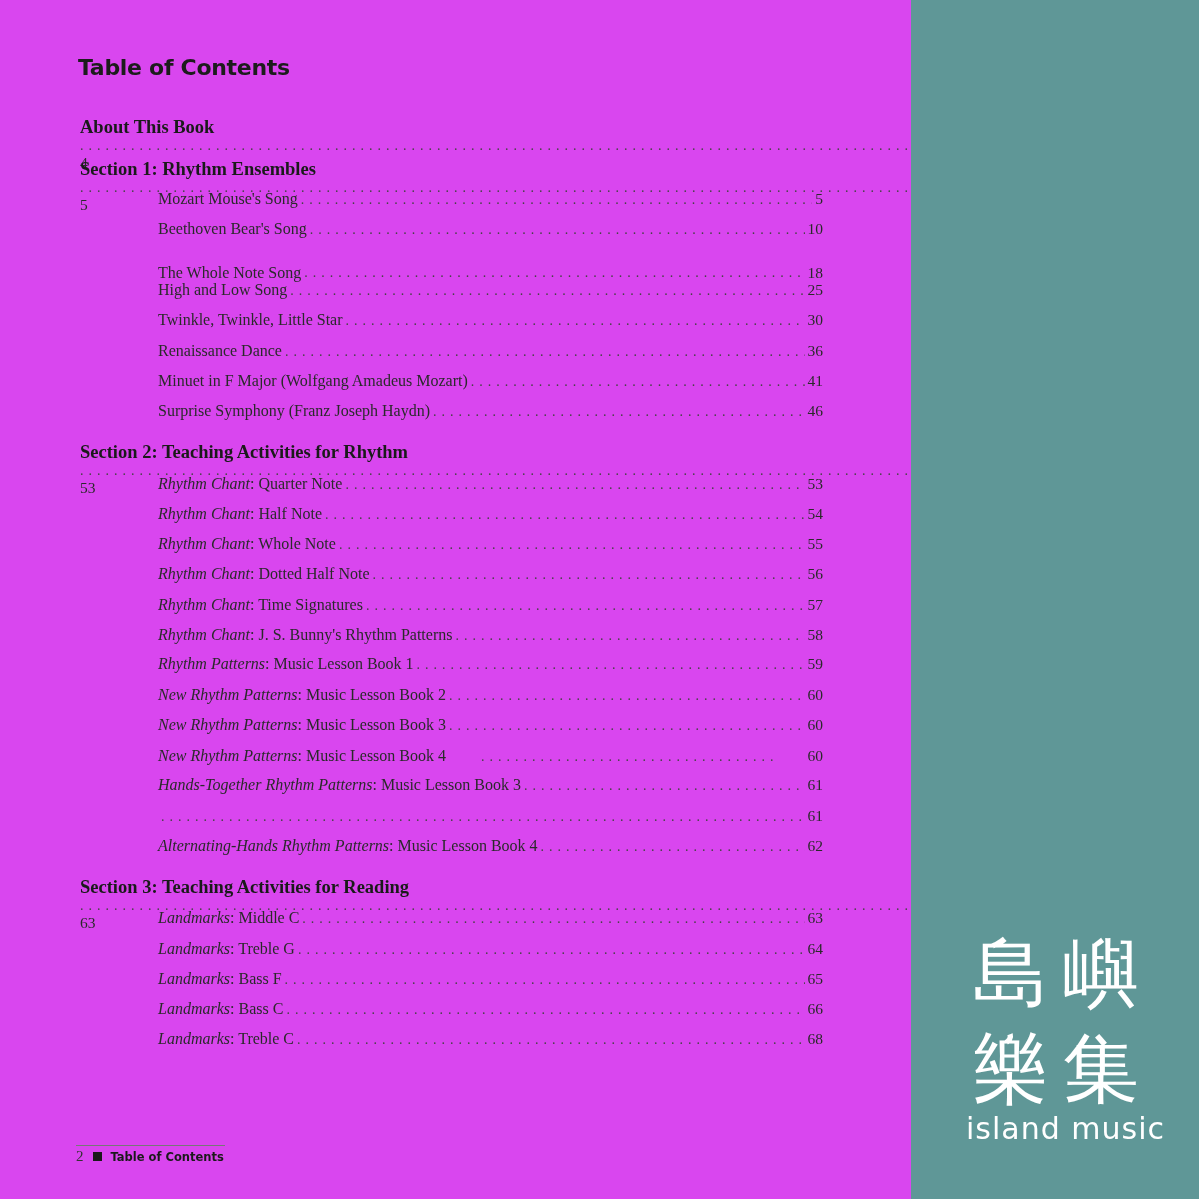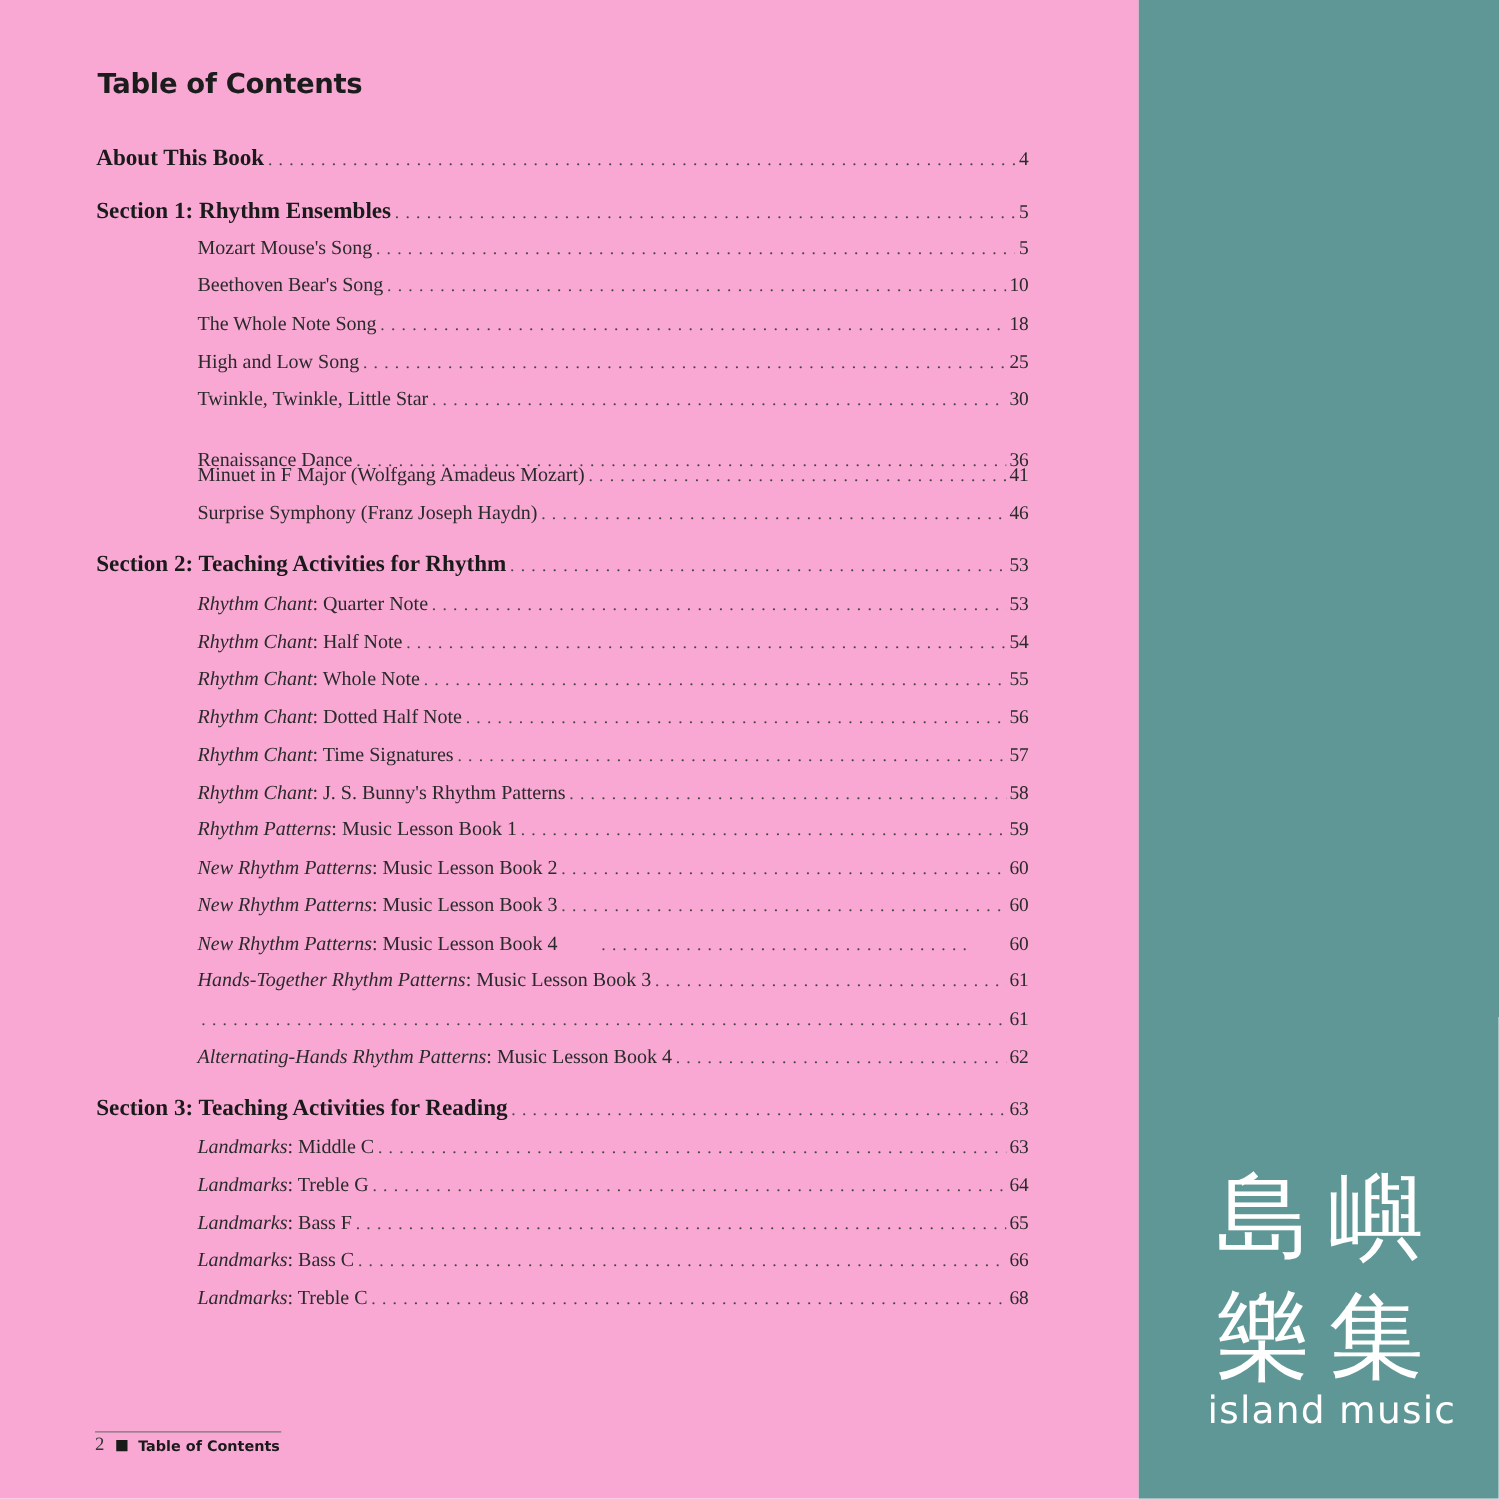--- a/index.html
+++ b/index.html
@@ -1,35 +1,35 @@
 <!DOCTYPE html>
 <html><head>
   <meta charset="utf-8">
   <style>
     * { box-sizing: border-box; margin: 0; padding: 0; }
     html, body { width: 1199px; height: 1199px; background: #ffffff; overflow: hidden; }
     body { position: relative; font-family: "DejaVu Serif", "Liberation Serif", serif; color: #222; }
 
-    .page { position: absolute; left: 0; top: 0; width: 911px; height: 1199px; background: #f9a8d4; }
+    .page { position: absolute; left: 0; top: 0; width: 911px; height: 1199px; background: #d946ef; }
 
     .toc-title {
       position: absolute; left: 78px; top: 55px;
       font-family: "DejaVu Sans", "Liberation Sans", sans-serif;
       font-weight: bold; font-size: 22px; letter-spacing: -0.3px; color: #1c1c1c;
     }
 
     .toc { position: absolute; left: 77px; top: 0; width: 746px; }
 
     .row {
       position: absolute; left: 0; width: 746px;
       display: flex; align-items: baseline; white-space: nowrap;
       font-family: "Liberation Serif", "DejaVu Serif", serif;
       font-size: 16px; color: #2a2a2a;
     }
-    .row.section { font-weight: bold; font-size: 18.5px; color: #1a1a1a; }
+    .row.section { font-weight: bold; font-size: 18.5px; color: #1a1a1a; flex-direction: column; }
     .row.sub { left: 81px; width: 665px; }
     .row .label { flex: 0 0 auto; }
     .row .label i { font-style: italic; }
     .row .leader {
       flex: 1 1 auto; overflow: hidden; margin: 0 3px;
       font-weight: normal; font-size: 14px; letter-spacing: 3.6px; color: #444;
     }
     .row .leader::before {
       content: ". . . . . . . . . . . . . . . . . . . . . . . . . . . . . . . . . . . . . . . . . . . . . . . . . . . . . . . . . . . . . . . . . . . . . . . . . . . . . . . . . . . . . . . . . . . . . . . . . . . . . . . . . . . . . . . . . . . . .";
       letter-spacing: 0;
@@ -81,36 +81,36 @@
       <div class="row sub" style="top: 190px;">
         <span class="label">Mozart Mouse's Song</span>
         <span class="leader"></span>
         <span class="page-num">5</span>
       </div>
       <div class="row sub" style="top: 220px;">
         <span class="label">Beethoven Bear's Song</span>
         <span class="leader"></span>
         <span class="page-num">10</span>
       </div>
-      <div class="row sub" style="top: 251px;">
+      <div class="row sub" style="top: 264px; align-items: center;">
         <span class="label">The Whole Note Song</span>
         <span class="leader"></span>
         <span class="page-num">18</span>
       </div>
       <div class="row sub" style="top: 281px;">
         <span class="label">High and Low Song</span>
         <span class="leader"></span>
         <span class="page-num">25</span>
       </div>
       <div class="row sub" style="top: 311px;">
         <span class="label">Twinkle, Twinkle, Little Star</span>
         <span class="leader"></span>
         <span class="page-num">30</span>
       </div>
-      <div class="row sub" style="top: 360px;">
+      <div class="row sub" style="top: 342px;">
         <span class="label">Renaissance Dance</span>
         <span class="leader"></span>
         <span class="page-num">36</span>
       </div>
       <div class="row sub" style="top: 372px;">
         <span class="label">Minuet in F Major (Wolfgang Amadeus Mozart)</span>
         <span class="leader"></span>
         <span class="page-num">41</span>
       </div>
       <div class="row sub" style="top: 402px;">

